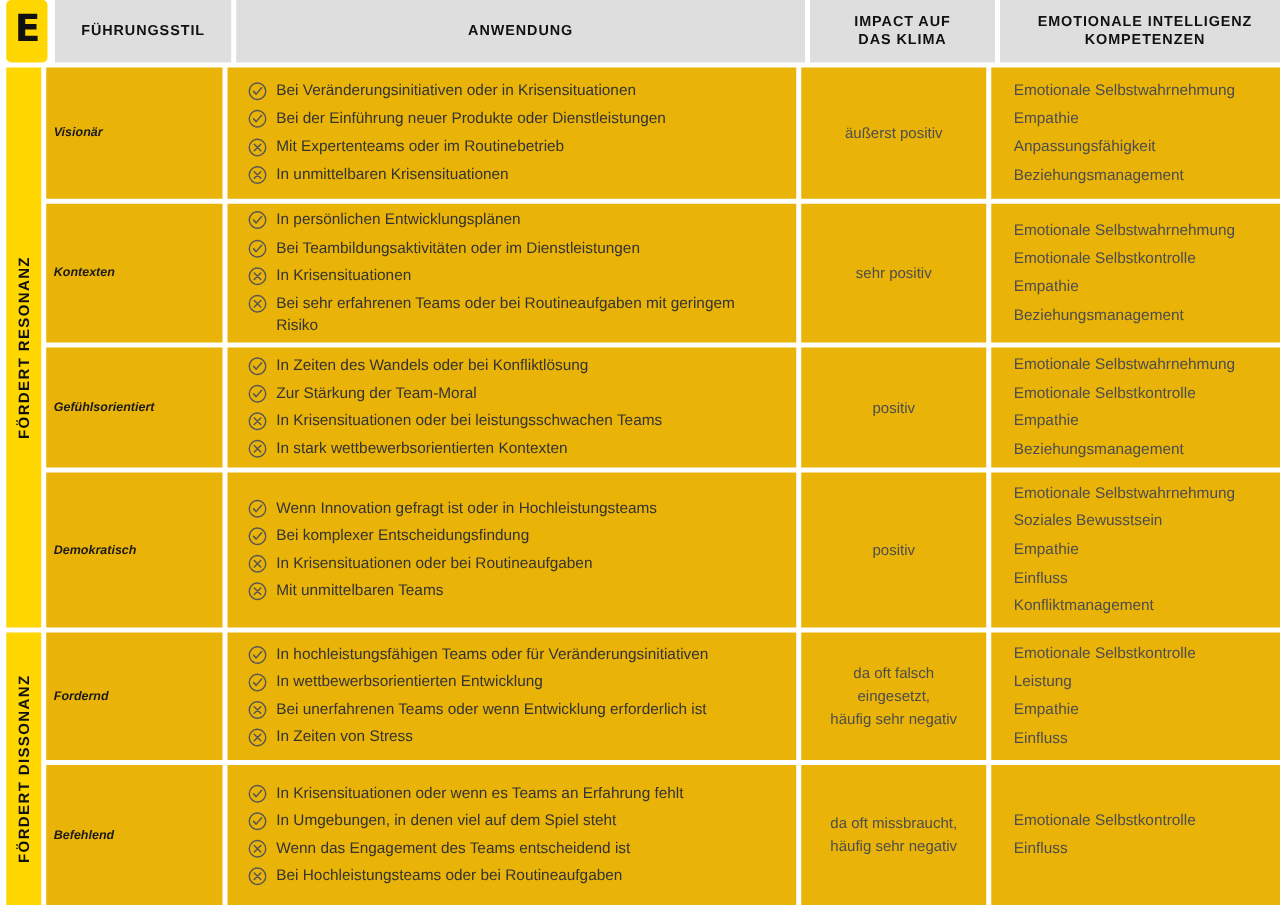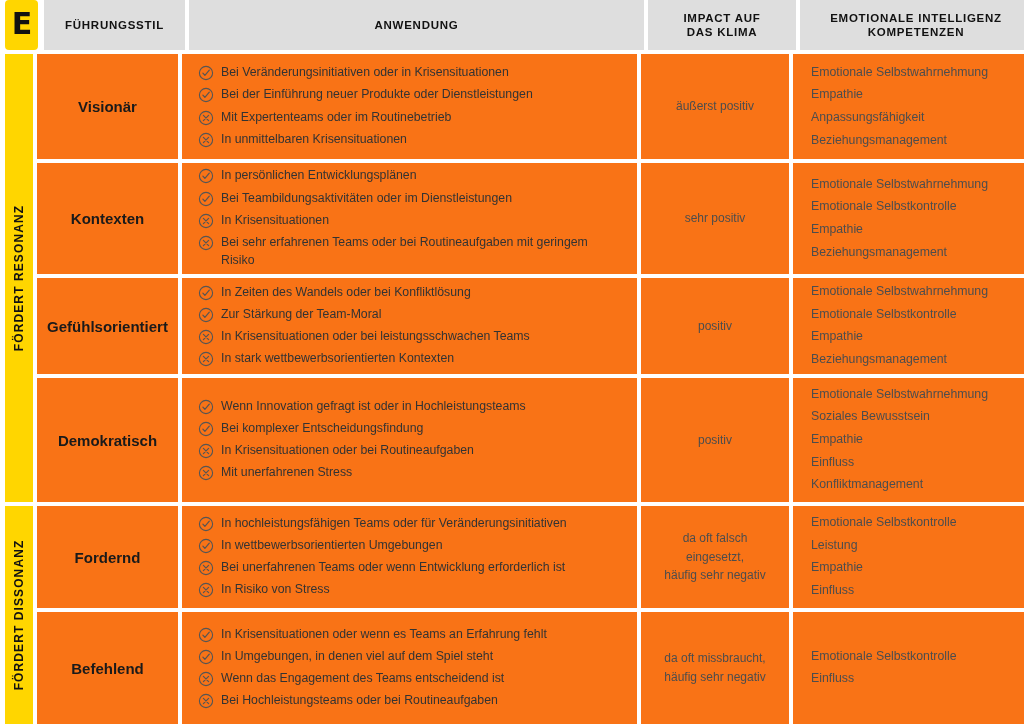--- a/index.html
+++ b/index.html
@@ -9,21 +9,21 @@
     font-family: "Liberation Sans", sans-serif;
     overflow: hidden;
   }
   .sheet {
     position: relative;
     width: 1024px; height: 724px;
     background: #ffffff;
   }
 
   
-  .cell { background: #f97316; }
+  .cell { background: #eab308; }
 
   
   .header-row {
     position: absolute; left: 0; top: 0;
     width: 1024px; height: 50px;
     display: flex;
   }
   .logo-box {
     width: 33px; height: 50px;
     margin-left: 5px;
@@ -78,26 +78,27 @@
 
   
   .row {
     position: absolute;
     left: 37px;
     width: 987px;
     display: flex;
   }
   .c-style {
     flex: 0 0 141px;
-    display: flex; align-items: center; justify-content: center;
+    display: flex; align-items: center; 
     text-align: center;
     font-weight: bold;
-    font-size: 15px;
+    font-size: 10px;
     color: #1a1a1a;
     padding: 4px 6px;
+    font-style: italic;
   }
   .gap4 { flex: 0 0 4px; }
   .c-app {
     flex: 0 0 455px;
     display: flex; flex-direction: column; justify-content: center;
     padding: 8px 14px 8px 16px;
   }
   .c-imp {
     flex: 0 0 148px;
     display: flex; align-items: center; justify-content: center;
@@ -376,21 +377,21 @@
             </span>
             <span class="app-txt">In Krisensituationen oder bei Routineaufgaben</span>
           </div>
           <div class="app-item">
             <span class="app-ico">
               <svg width="16" height="16" viewBox="0 0 16 16">
                 <circle cx="8" cy="8" r="6.6" fill="none" stroke="#555555" stroke-width="1.1"></circle>
                 <path d="M5.4 5.4 L10.6 10.6 M10.6 5.4 L5.4 10.6" fill="none" stroke="#555555" stroke-width="1.2" stroke-linecap="round"></path>
               </svg>
             </span>
-            <span class="app-txt">Mit unerfahrenen Stress</span>
+            <span class="app-txt">Mit unmittelbaren Teams</span>
           </div>
         </div>
         <div class="gap4"></div>
         <div class="c-imp cell">
           <span>positiv</span>
         </div>
         <div class="gap4"></div>
         <div class="c-eiq cell">
           <div class="eiq-item">Emotionale Selbstwahrnehmung</div>
           <div class="eiq-item">Soziales Bewusstsein</div>
@@ -414,39 +415,39 @@
             </span>
             <span class="app-txt">In hochleistungsfähigen Teams oder für Veränderungsinitiativen</span>
           </div>
           <div class="app-item">
             <span class="app-ico">
               <svg width="16" height="16" viewBox="0 0 16 16">
                 <circle cx="8" cy="8" r="6.6" fill="none" stroke="#555555" stroke-width="1.1"></circle>
                 <path d="M4.9 8.1 L6.9 10.3 L11.3 5.2" fill="none" stroke="#555555" stroke-width="1.2" stroke-linecap="round" stroke-linejoin="round"></path>
               </svg>
             </span>
-            <span class="app-txt">In wettbewerbsorientierten Umgebungen</span>
+            <span class="app-txt">In wettbewerbsorientierten Entwicklung</span>
           </div>
           <div class="app-item">
             <span class="app-ico">
               <svg width="16" height="16" viewBox="0 0 16 16">
                 <circle cx="8" cy="8" r="6.6" fill="none" stroke="#555555" stroke-width="1.1"></circle>
                 <path d="M5.4 5.4 L10.6 10.6 M10.6 5.4 L5.4 10.6" fill="none" stroke="#555555" stroke-width="1.2" stroke-linecap="round"></path>
               </svg>
             </span>
             <span class="app-txt">Bei unerfahrenen Teams oder wenn Entwicklung erforderlich ist</span>
           </div>
           <div class="app-item">
             <span class="app-ico">
               <svg width="16" height="16" viewBox="0 0 16 16">
                 <circle cx="8" cy="8" r="6.6" fill="none" stroke="#555555" stroke-width="1.1"></circle>
                 <path d="M5.4 5.4 L10.6 10.6 M10.6 5.4 L5.4 10.6" fill="none" stroke="#555555" stroke-width="1.2" stroke-linecap="round"></path>
               </svg>
             </span>
-            <span class="app-txt">In Risiko von Stress</span>
+            <span class="app-txt">In Zeiten von Stress</span>
           </div>
         </div>
         <div class="gap4"></div>
         <div class="c-imp cell">
           <div>
             <div>da oft falsch</div>
             <div>eingesetzt,</div>
             <div>häufig sehr negativ</div>
           </div>
         </div>

